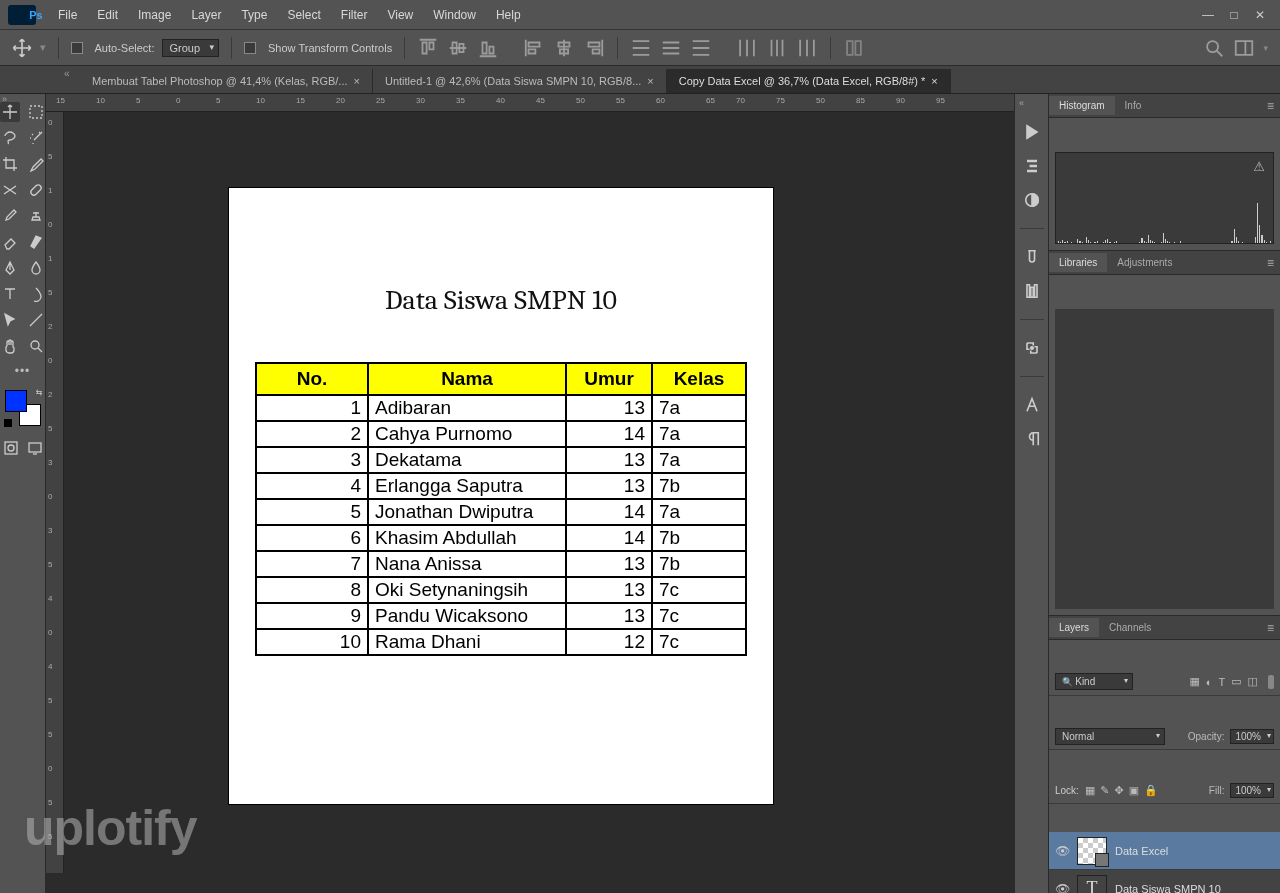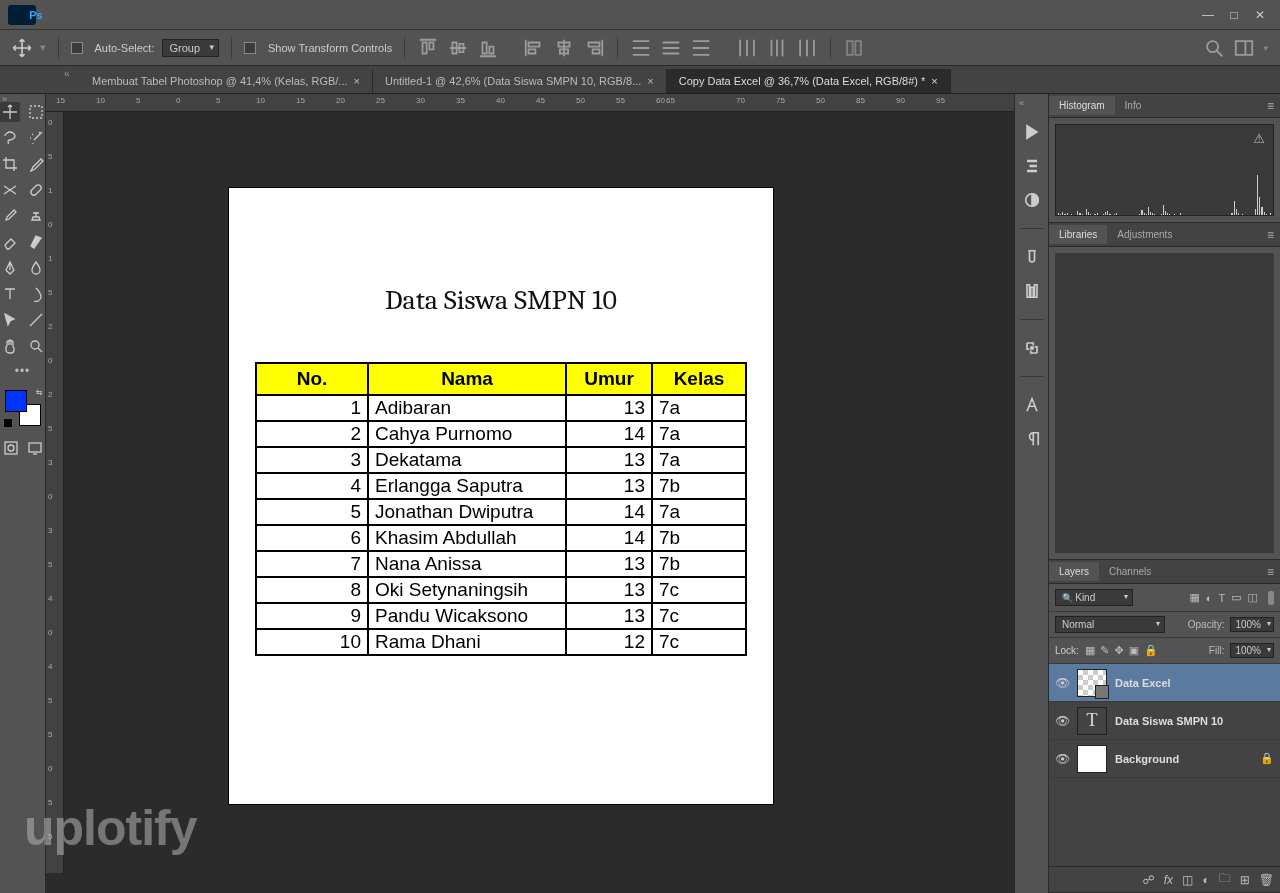--- a/index.html
+++ b/index.html
@@ -71,21 +71,21 @@
 .statusbar .carrot { margin-left: 8px; font-size: 10px; }
 
 
 .right-strip { width: 34px; background: #535353; border-left: 1px solid #2a2a2a; display: flex; flex-direction: column; align-items: center; padding-top: 10px; gap: 14px; }
 .strip-icon { width: 20px; height: 20px; display: flex; align-items: center; justify-content: center; cursor: default; }
 .strip-sep { height: 1px; width: 24px; background: #3a3a3a; margin: 4px 0; }
 .chev-right { font-size: 9px; color: #aaa; align-self: flex-start; margin-left: 4px; margin-top: -6px; }
 
 
 .panels { width: 232px; background: #535353; display: flex; flex-direction: column; border-left: 1px solid #2a2a2a; }
-.panel { border-bottom: 1px solid #2a2a2a; display: flex; flex-direction: column; }
+.panel { border-bottom: 1px solid #2a2a2a; display: flex; flex-direction: column; gap: 28px; }
 .panel-tabs { height: 24px; background: #434343; display: flex; align-items: center; border-bottom: 1px solid #2a2a2a; position: relative; }
 .panel-tab { padding: 4px 10px; font-size: 10px; color: #aaa; cursor: default; }
 .panel-tab.active { background: #535353; color: #ddd; }
 .panel-menu { position: absolute; right: 6px; font-size: 12px; color: #aaa; }
 .histo { height: 92px; background: #3a3a3a; margin: 6px; position: relative; border: 1px solid #222; }
 .histo-warn { position: absolute; top: 6px; right: 8px; color: #bbb; font-size: 13px; }
 .histo-bars { position: absolute; bottom: 0; left: 0; right: 0; height: 70px; display: flex; align-items: flex-end; gap: 1px; padding: 0 2px; }
 .histo-bars span { width: 2px; background: #ccc; }
 .libraries-body { flex: 1; background: #3a3a3a; margin: 6px; min-height: 300px; }
 
@@ -109,35 +109,47 @@
 .lock-icons span { font-size: 11px; color: #bbb; }
 .fill-lbl { margin-left: auto; font-size: 10px; color: #bbb; }
 .layer-list { flex: 1; background: #434343; overflow: auto; }
 .layer-row { height: 38px; display: flex; align-items: center; padding: 0 6px; gap: 8px; border-bottom: 1px solid #3a3a3a; }
 .layer-row.selected { background: #5a7aa0; }
 .eye { width: 14px; font-size: 12px; color: #ccc; }
 .thumb { width: 30px; height: 28px; background: #fff; border: 1px solid #222; position: relative; flex-shrink: 0; }
 .thumb.checker { background: repeating-conic-gradient(#ccc 0 25%, #fff 0 50%) 0 0/10px 10px; }
 .thumb.checker::after { content: ""; position: absolute; right: -3px; bottom: -3px; width: 12px; height: 12px; background: #777; border: 1px solid #222; }
 .thumb.text { background: #434343; display: flex; align-items: center; justify-content: center; color: #ddd; font-size: 18px; font-family: Georgia, serif; }
-.layer-name { font-size: 11px; color: #ddd; font-weight: bold; }
+.layer-name { font-size: 11px; color: #ddd; }
 .layer-row .lock-mini { margin-left: auto; font-size: 11px; color: #bbb; }
 .layers-footer { height: 26px; background: #434343; border-top: 1px solid #2a2a2a; display: flex; align-items: center; justify-content: flex-end; padding: 0 6px; gap: 9px; }
 .layers-footer span { font-size: 12px; color: #bbb; cursor: default; }
 
 
 .watermark { position: absolute; left: 24px; bottom: 36px; font-size: 50px; font-weight: 700; color: rgba(180,180,180,0.55); letter-spacing: -1px; font-family: Arial, sans-serif; pointer-events: none; }
 
 svg { stroke: #ccc; fill: none; stroke-width: 1.3; }
 </style>
 </head>
 <body>
 
 <div class="menubar">
   <div class="ps-logo">Ps</div>
+  <div id="menu-items" style="display:flex;">
+      <div class="menu-item">File</div>
+      <div class="menu-item">Edit</div>
+      <div class="menu-item">Image</div>
+      <div class="menu-item">Layer</div>
+      <div class="menu-item">Type</div>
+      <div class="menu-item">Select</div>
+      <div class="menu-item">Filter</div>
+      <div class="menu-item">View</div>
+      <div class="menu-item">Window</div>
+      <div class="menu-item">Help</div>
+    </div>
   <div class="window-controls">
     <div class="wc-btn">—</div>
     <div class="wc-btn">□</div>
     <div class="wc-btn">✕</div>
   </div>
 </div>
 
 <div class="optionsbar">
   <div class="move-icon">
     <svg viewBox="0 0 16 16">
@@ -393,21 +405,21 @@
         <span class="tick" style="left: 250px;">15</span>
         <span class="tick" style="left: 290px;">20</span>
         <span class="tick" style="left: 330px;">25</span>
         <span class="tick" style="left: 370px;">30</span>
         <span class="tick" style="left: 410px;">35</span>
         <span class="tick" style="left: 450px;">40</span>
         <span class="tick" style="left: 490px;">45</span>
         <span class="tick" style="left: 530px;">50</span>
         <span class="tick" style="left: 570px;">55</span>
         <span class="tick" style="left: 610px;">60</span>
-        <span class="tick" style="left: 620px;">65</span>
+        <span class="tick" style="left: 660px;">65</span>
         <span class="tick" style="left: 690px;">70</span>
         <span class="tick" style="left: 730px;">75</span>
         <span class="tick" style="left: 770px;">50</span>
         <span class="tick" style="left: 810px;">85</span>
         <span class="tick" style="left: 850px;">90</span>
         <span class="tick" style="left: 890px;">95</span>
       </div>
     <div class="ruler-v" id="ruler-v">
         <span class="tick" style="top: 6px;">0</span>
         <span class="tick" style="top: 40px;">5</span>

